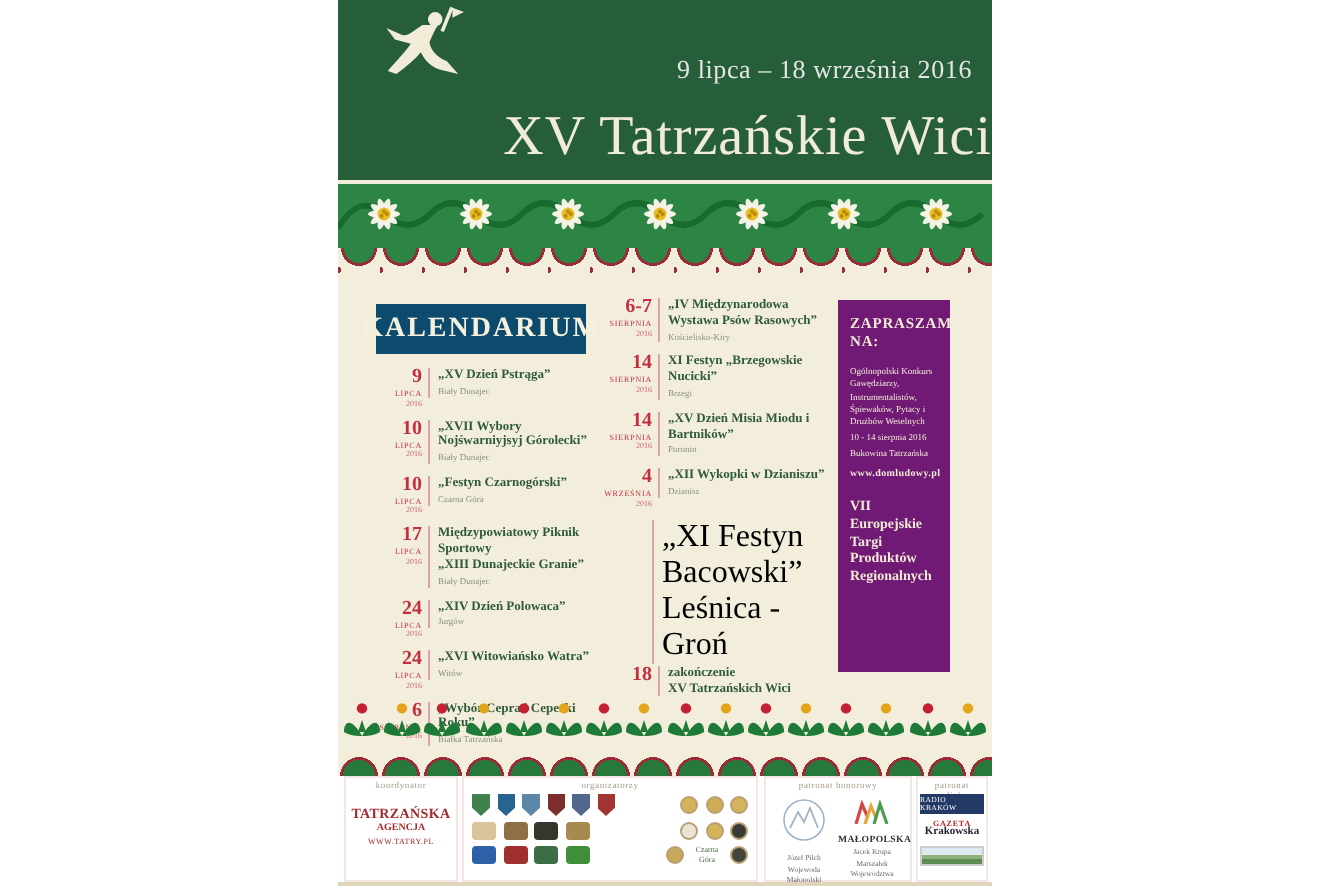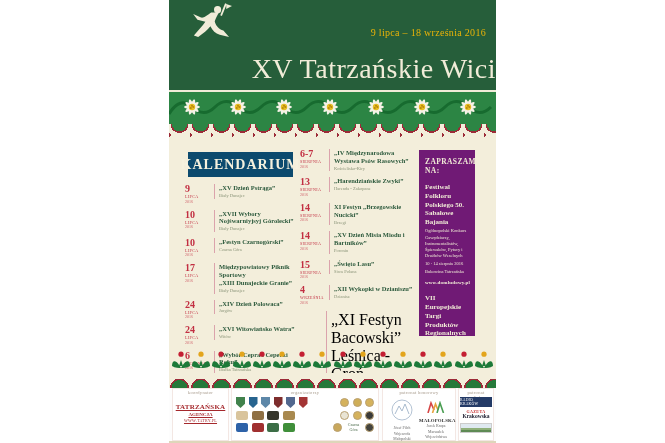--- a/index.html
+++ b/index.html
@@ -5,21 +5,21 @@
   html,body{margin:0;padding:0;}
   body{
     width:665px;height:443px;position:relative;overflow:hidden;
     background:#ffffff;
     font-family:"Liberation Serif","DejaVu Serif",serif;
   }
   .poster{position:absolute;left:169px;top:0;width:327px;height:443px;background:#f3eedb;}
 
   
   .hdr{position:absolute;left:0;top:0;width:327px;height:90px;background:#265e3a;}
-  .hdr .daterange{position:absolute;right:10px;top:27px;font-size:10px;color:#eab308;letter-spacing:.3px;}
+  .hdr .daterange{position:absolute;right:10px;top:27px;font-size:13px;color:#e5e5e5;letter-spacing:.3px;}
   .hdr .title{position:absolute;left:0;bottom:5px;width:100%;text-align:right;font-size:28px;color:#f1ecd8;letter-spacing:.5px;white-space:nowrap;}
   .runner{position:absolute;left:22px;top:3px;}
 
   
   .band{position:absolute;left:0;top:90px;width:327px;height:34px;background:#2c8544;border-top:2px solid #f1ecd8;box-sizing:border-box;}
   .band svg{display:block;}
 
   
   .scallop-down{position:absolute;left:0;top:124px;width:327px;height:14px;
     background-color:#f3eedb;
@@ -36,21 +36,21 @@
   .tulips{position:absolute;left:2px;top:351px;width:323px;height:21px;display:flex;justify-content:space-between;}
   .tulip{width:20px;height:21px;position:relative;}
 
   
   .kal-box{position:absolute;left:19px;top:152px;width:105px;height:25px;background:#0c4a6e;
     color:#f5f1de;font-size:14px;font-weight:bold;letter-spacing:1px;display:flex;align-items:center;justify-content:center;}
   .cal-col{position:absolute;display:flex;flex-direction:column;gap:6px;}
   .col-left{left:16px;top:184px;width:114px;}
   .col-mid{left:131px;top:149px;width:117px;}
   .ev{display:flex;align-items:flex-start;}
-  .ev .dcol{width:26px;flex:none;padding-right:3px;color:#c22f42;line-height:1;}
+  .ev .dcol{width:26px;flex:none;text-align:right;padding-right:3px;color:#c22f42;line-height:1;}
   .ev .day{font-size:10px;font-weight:bold;display:block;}
   .ev .mon{font-size:4px;letter-spacing:.4px;display:block;margin-top:1px;}
   .ev .yr{font-size:4px;display:block;opacity:.75;margin-top:.5px;}
   .ev .ebody{border-left:1px solid #dba3ac;padding-left:4px;}
   .ev .pre,.ev .etitle,.ev .extra{font-size:6.5px;font-weight:bold;color:#2d5a3d;line-height:1.2;}
   .ev .venue{font-size:4.5px;color:#8a9478;line-height:1.3;margin-top:1px;}
   .freelines{margin-left:26px;border-left:1px solid #dba3ac;padding-left:4px;margin-bottom:1px;}
 
   
   .invite{position:absolute;left:250px;top:150px;width:56px;height:186px;background:#701a75;
@@ -63,21 +63,21 @@
 
   
   .footer{position:absolute;left:0;top:388px;width:327px;height:53px;background:#fdfdfd;}
   .fgroup{position:absolute;top:0;height:53px;background:#ffffff;border:1px solid #f3e7e3;box-sizing:border-box;}
   .flabel{position:absolute;top:1px;left:0;width:100%;text-align:center;font-size:4.5px;color:#a6998a;letter-spacing:.3px;}
   .g-koord{left:3px;width:57px;}
   .g-org{left:62px;width:148px;}
   .g-hon{left:213px;width:74px;}
   .g-med{left:289px;width:36px;}
 
-  .koord-inner{position:absolute;top:14px;left:0;width:100%;text-align:center;color:#a5282c;line-height:1.25;text-decoration:underline;}
+  .koord-inner{position:absolute;top:14px;left:0;width:100%;text-align:center;color:#a5282c;line-height:1.25;}
   .koord-l1{font-size:7px;font-weight:bold;letter-spacing:.2px;}
   .koord-l2{font-size:5px;font-weight:bold;}
   .koord-l3{font-size:4px;letter-spacing:.3px;}
 
   .org-rows{position:absolute;top:8px;left:4px;right:4px;display:flex;flex-direction:column;gap:3px;}
   .org-row{display:flex;align-items:center;gap:3.5px;}
   .org-spacer{flex:1;}
   .shield{width:9px;height:11px;clip-path:polygon(0 0,100% 0,100% 62%,50% 100%,0 62%);}
   .sq{width:12px;height:9px;border-radius:2px;}
   .circ{width:9px;height:9px;border-radius:50%;border:1px solid #b9a071;box-sizing:border-box;}
@@ -265,66 +265,40 @@
           </div>
           <div class="ebody">
             <div class="etitle">„IV Międzynarodowa Wystawa Psów Rasowych”</div>
             <div class="venue">Kościelisko-Kiry</div>
           </div>
         </div>
       </div>
       <div>
         <div class="ev">
           <div class="dcol">
-            <span class="day">13</span>
-            <span class="mon">SIERPNIA</span>
-            <span class="yr">2016</span>
-          </div>
-          <div class="ebody">
-            <div class="etitle">„Harendziańskie Zwyki”</div>
-            <div class="venue">Harenda - Zakopane</div>
-          </div>
-        </div>
-      </div>
-      <div>
-        <div class="ev">
-          <div class="dcol">
             <span class="day">14</span>
             <span class="mon">SIERPNIA</span>
             <span class="yr">2016</span>
           </div>
           <div class="ebody">
             <div class="etitle">XI Festyn „Brzegowskie Nucicki”</div>
             <div class="venue">Brzegi</div>
           </div>
         </div>
       </div>
       <div>
         <div class="ev">
           <div class="dcol">
             <span class="day">14</span>
             <span class="mon">SIERPNIA</span>
             <span class="yr">2016</span>
           </div>
           <div class="ebody">
             <div class="etitle">„XV Dzień Misia Miodu i Bartników”</div>
             <div class="venue">Poronin</div>
-          </div>
-        </div>
-      </div>
-      <div>
-        <div class="ev">
-          <div class="dcol">
-            <span class="day">15</span>
-            <span class="mon">SIERPNIA</span>
-            <span class="yr">2016</span>
-          </div>
-          <div class="ebody">
-            <div class="etitle">„Święto Lasu”</div>
-            <div class="venue">Siwa Polana</div>
           </div>
         </div>
       </div>
       <div>
         <div class="ev">
           <div class="dcol">
             <span class="day">4</span>
             <span class="mon">WRZEŚNIA</span>
             <span class="yr">2016</span>
           </div>
@@ -348,21 +322,20 @@
             <div class="extra">XV Tatrzańskich Wici</div>
           </div>
         </div>
       </div>
     </div>
 
   <div class="invite">
     <div class="inv-head">ZAPRASZAMY NA:</div>
     <div id="invite-sections">
         <div class="inv-sec">
-          <div class="inv-title">Festiwal Folkloru Polskiego 50. Sabałowe Bajania</div>
           <div class="inv-detail">Ogólnopolski Konkurs Gawędziarzy, Instrumentalistów, Śpiewaków, Pytacy i Drużbów Weselnych</div>
           <div class="inv-detail">10 - 14 sierpnia 2016</div>
           <div class="inv-detail">Bukowina Tatrzańska</div>
           <div class="inv-url">www.domludowy.pl</div>
         </div>
         <div class="inv-sec">
           <div class="inv-title">VII Europejskie Targi Produktów Regionalnych</div>
         </div>
       </div>
   </div>

